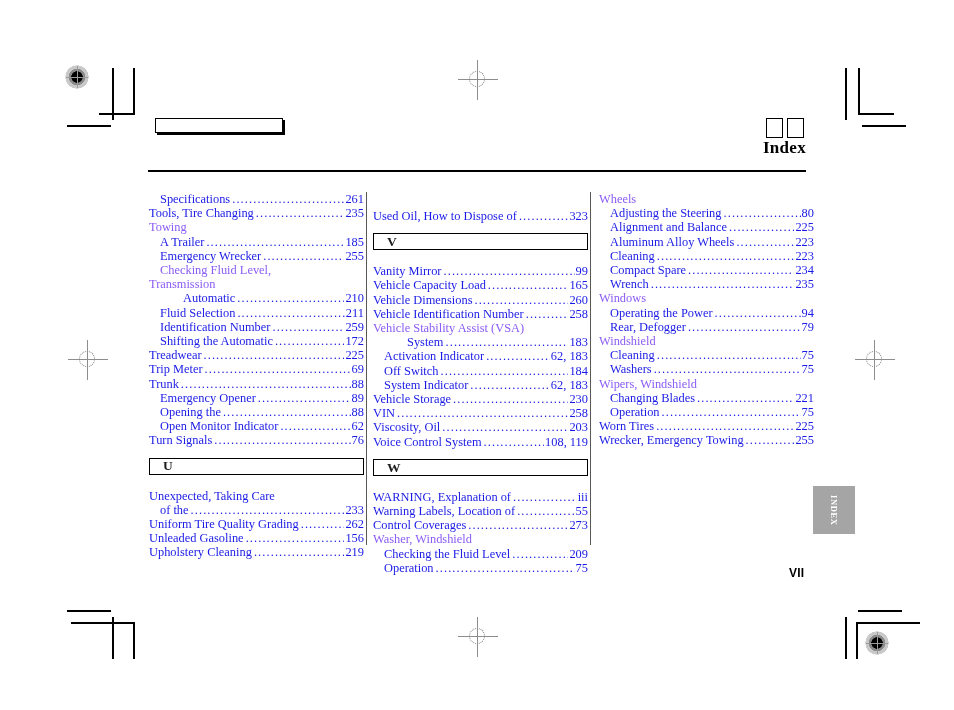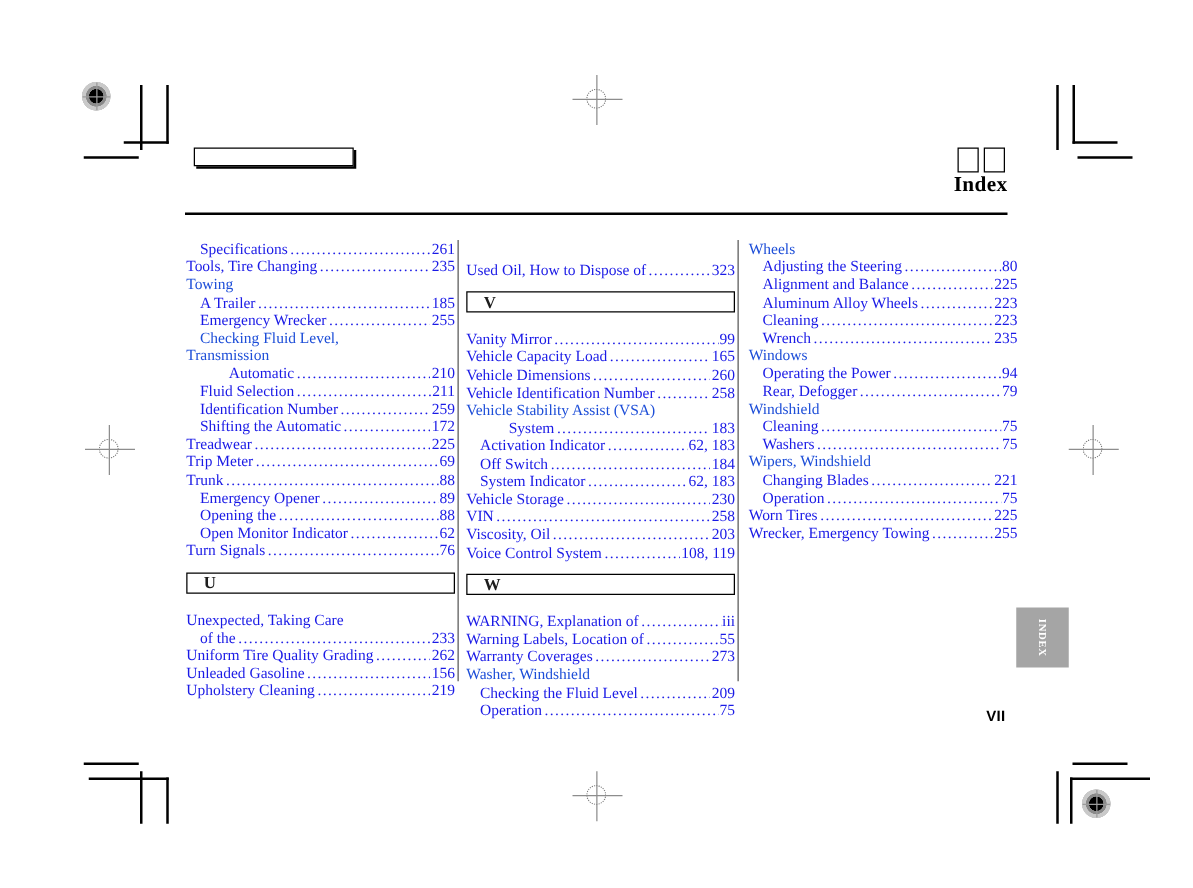--- a/index.html
+++ b/index.html
@@ -131,21 +131,21 @@
   
   .entry {
     position: relative;
     font-size: 12.4px;
     line-height: 14.2px;
     white-space: nowrap;
     display: flex;
     align-items: baseline;
     color: #1a1ae6;
   }
-  .entry.plain { color: #1d4ed8; }
+  .entry.plain { color: #8b5cf6; }
   .entry.ind1 { padding-left: 11px; }
   .entry.ind2 { padding-left: 34px; }
   .entry .label {
     flex: 0 0 auto;
   }
   .entry .leader {
     flex: 1 1 auto;
     overflow: hidden;
     white-space: nowrap;
     margin: 0 1px 0 2px;
@@ -461,21 +461,21 @@
       <span class="label">WARNING, Explanation of</span>
       <span class="leader"></span>
       <span class="page">iii</span>
     </div>
     <div class="entry">
       <span class="label">Warning Labels, Location of</span>
       <span class="leader"></span>
       <span class="page">55</span>
     </div>
     <div class="entry">
-      <span class="label">Warranty Coverages</span>
+      <span class="label">Control Coverages</span>
       <span class="leader"></span>
       <span class="page">273</span>
     </div>
     <div class="entry plain nolead">
       <span class="label">Washer, Windshield</span>
     </div>
     <div class="entry ind1">
       <span class="label">Checking the Fluid Level</span>
       <span class="leader"></span>
       <span class="page">209</span>
@@ -502,20 +502,25 @@
     </div>
     <div class="entry ind1">
       <span class="label">Aluminum Alloy Wheels</span>
       <span class="leader"></span>
       <span class="page">223</span>
     </div>
     <div class="entry ind1">
       <span class="label">Cleaning</span>
       <span class="leader"></span>
       <span class="page">223</span>
+    </div>
+    <div class="entry ind1">
+      <span class="label">Compact Spare</span>
+      <span class="leader"></span>
+      <span class="page">234</span>
     </div>
     <div class="entry ind1">
       <span class="label">Wrench</span>
       <span class="leader"></span>
       <span class="page">235</span>
     </div>
     <div class="entry plain nolead">
       <span class="label">Windows</span>
     </div>
     <div class="entry ind1">

